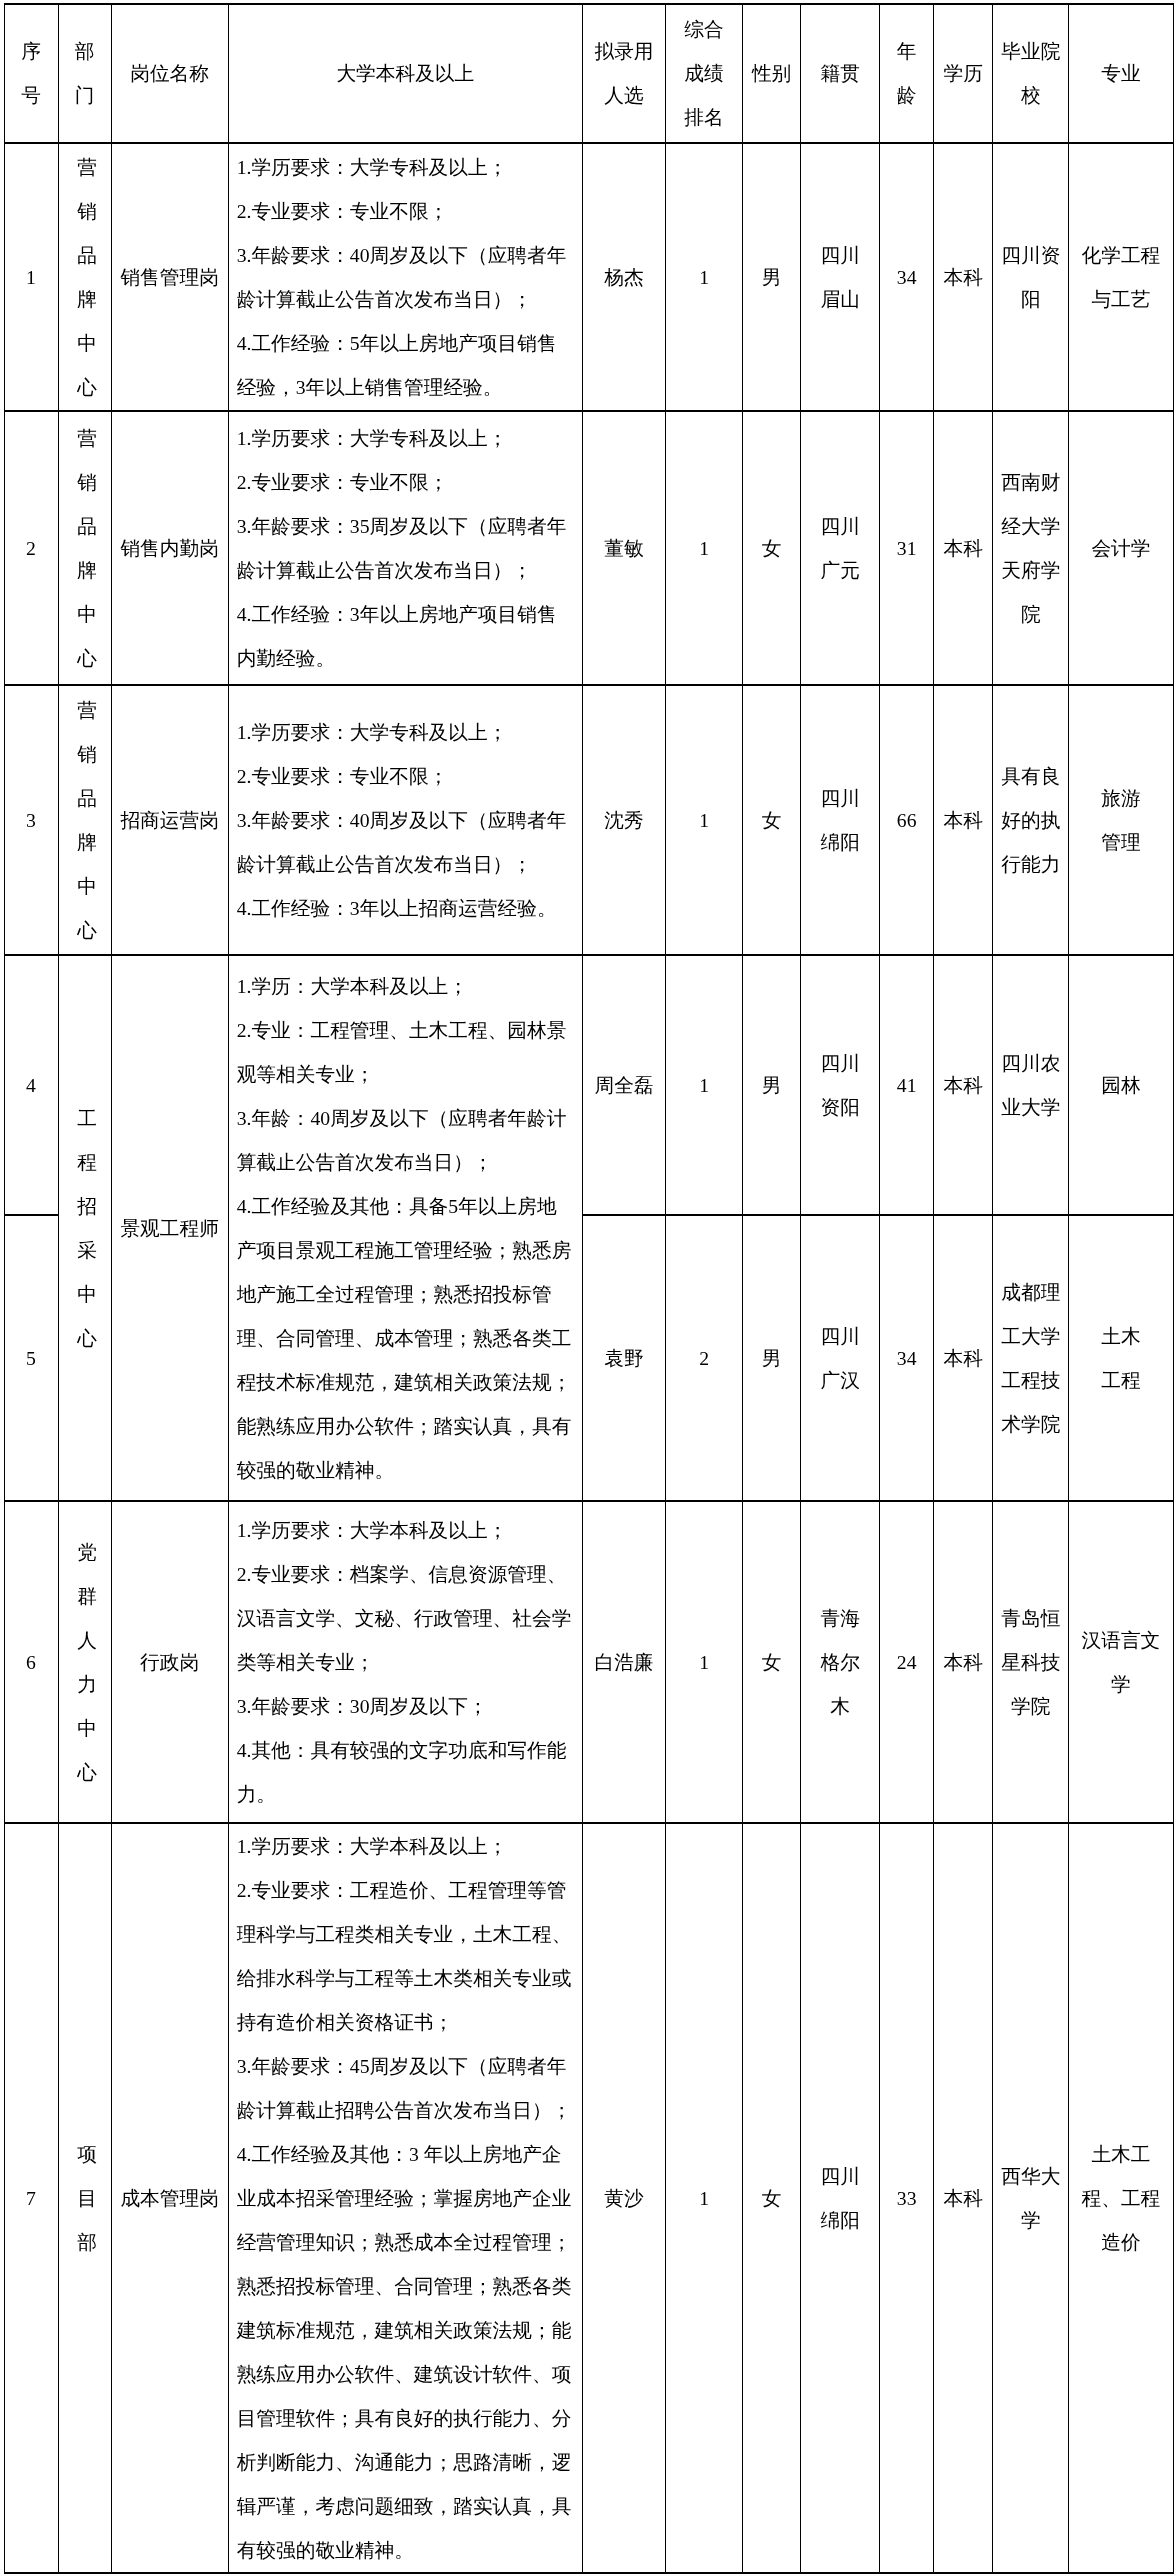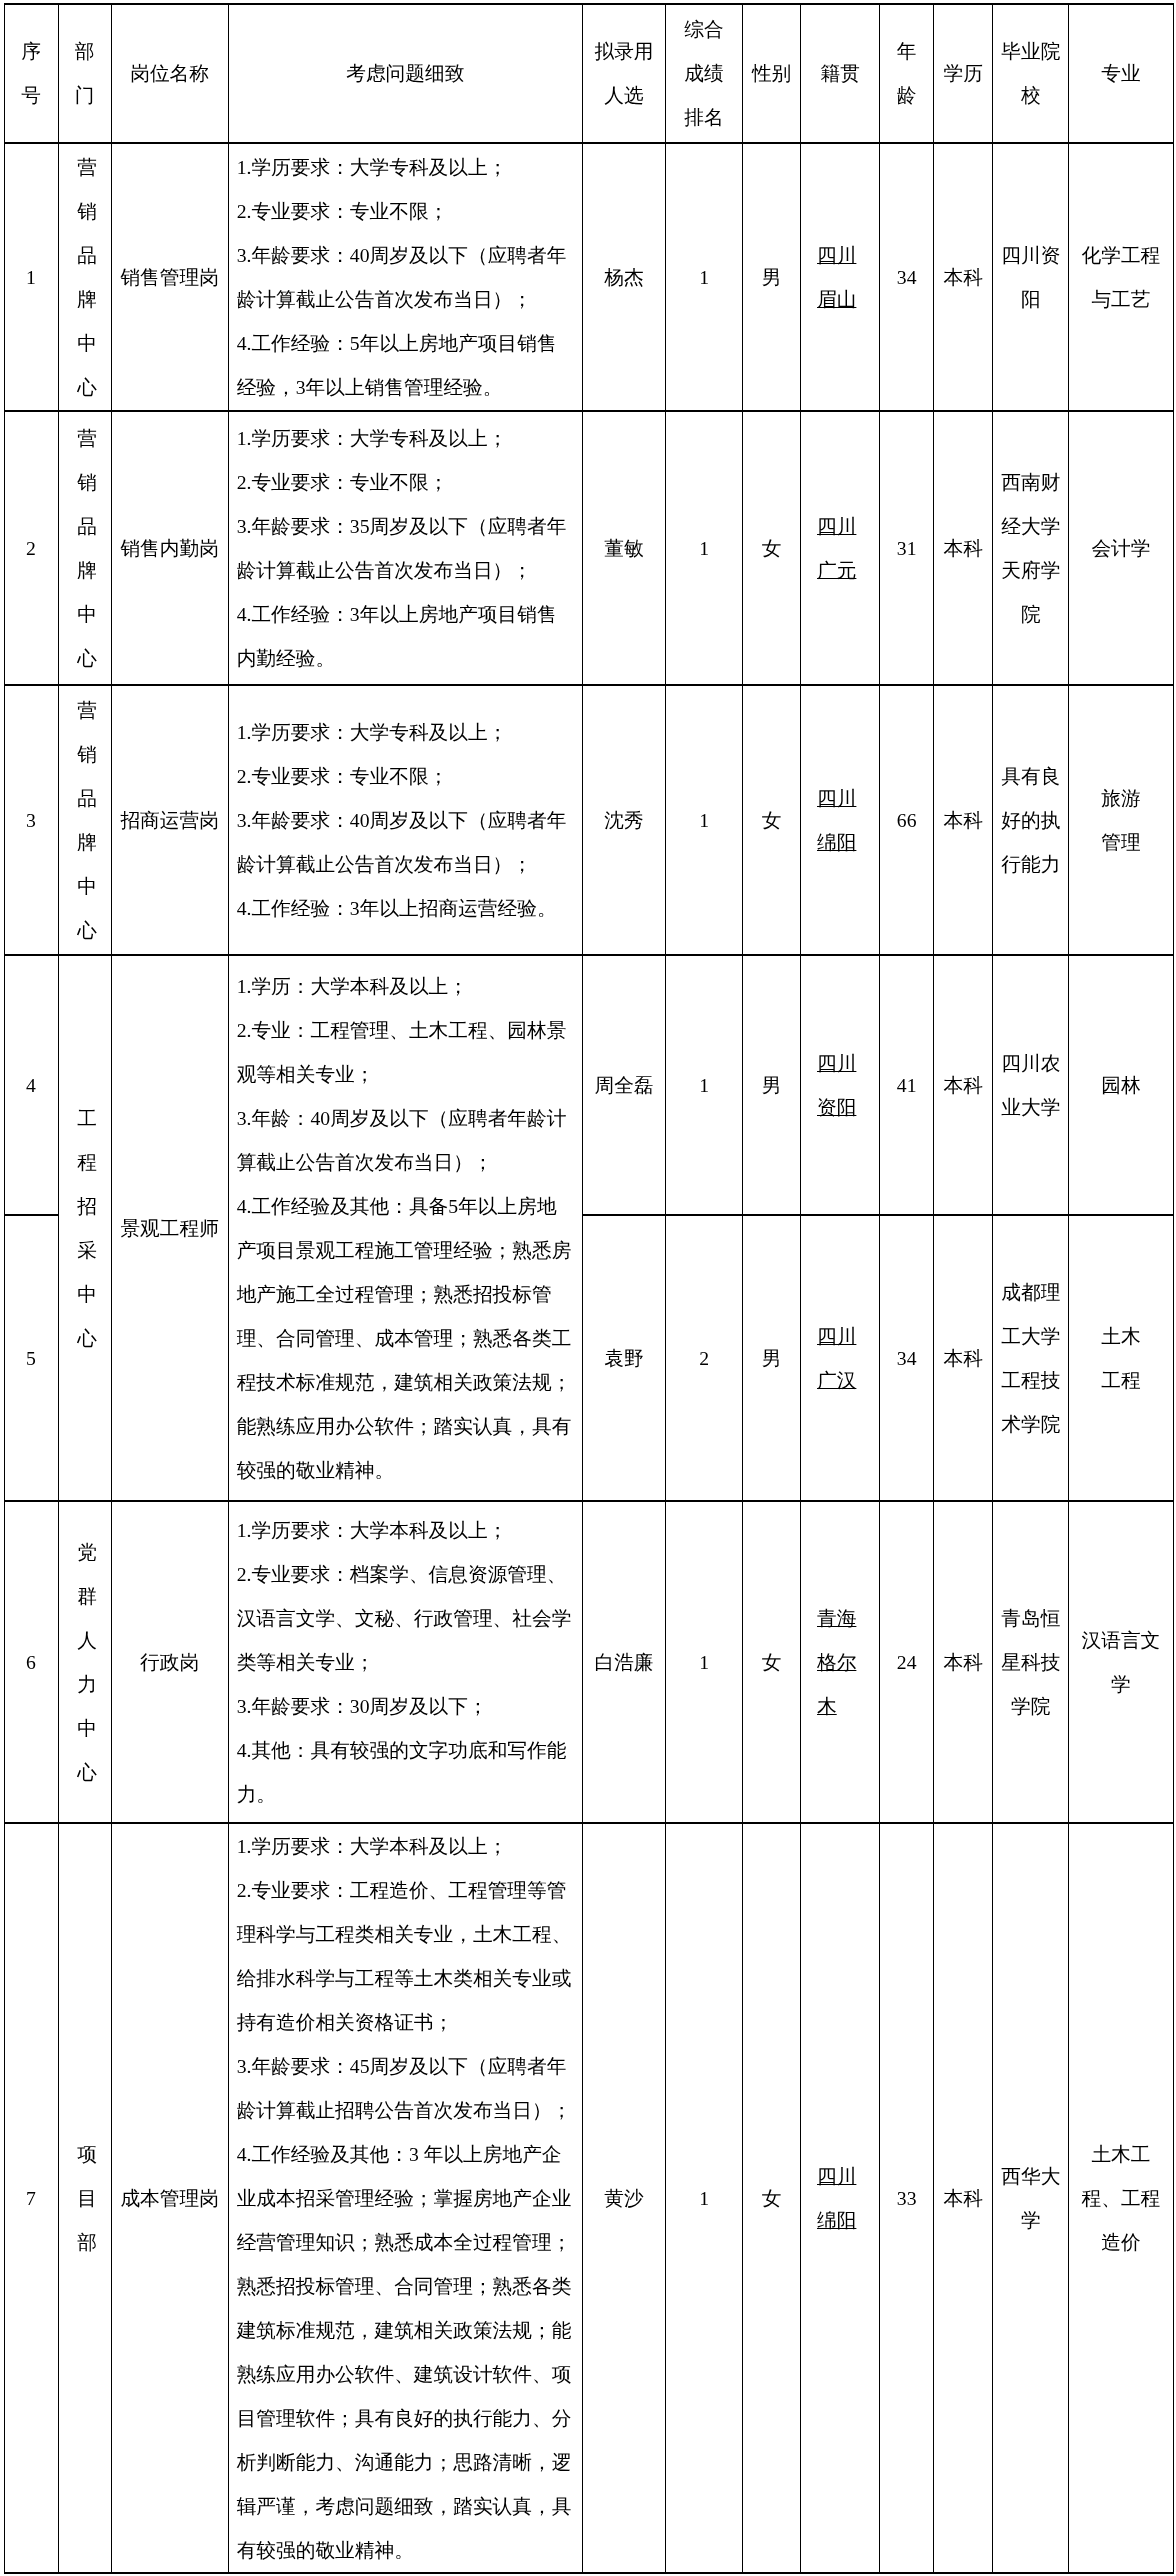--- a/index.html
+++ b/index.html
@@ -39,22 +39,21 @@
     display: inline-block;
     width: 1.25em;
     word-break: break-all;
     text-align: right;
   }
   
   .w2 {
     display: inline-block;
     width: 2.35em;
     word-break: break-all;
-    text-align: left;
-    text-decoration: underline;
+    text-align: center;
   }
   
   .w3 {
     display: inline-block;
     width: 3.35em;
     word-break: break-all;
     text-align: center;
   }
   tr.r-h  { height: 139px; }
   tr.r-1  { height: 268px; }
@@ -84,21 +83,21 @@
       <col style="width:104px">
   </colgroup>
 
   <tbody>
       <tr class="r-h">
     <th>序
 号</th>
     <th>部
 门</th>
     <th>岗位名称</th>
-    <th>考虑问题细致</th>
+    <th>大学本科及以上</th>
     <th>拟录用
 人选</th>
     <th>综合
 成绩
 排名</th>
     <th>性别</th>
     <th>籍贯</th>
     <th>年
 龄</th>
     <th>学历</th>

